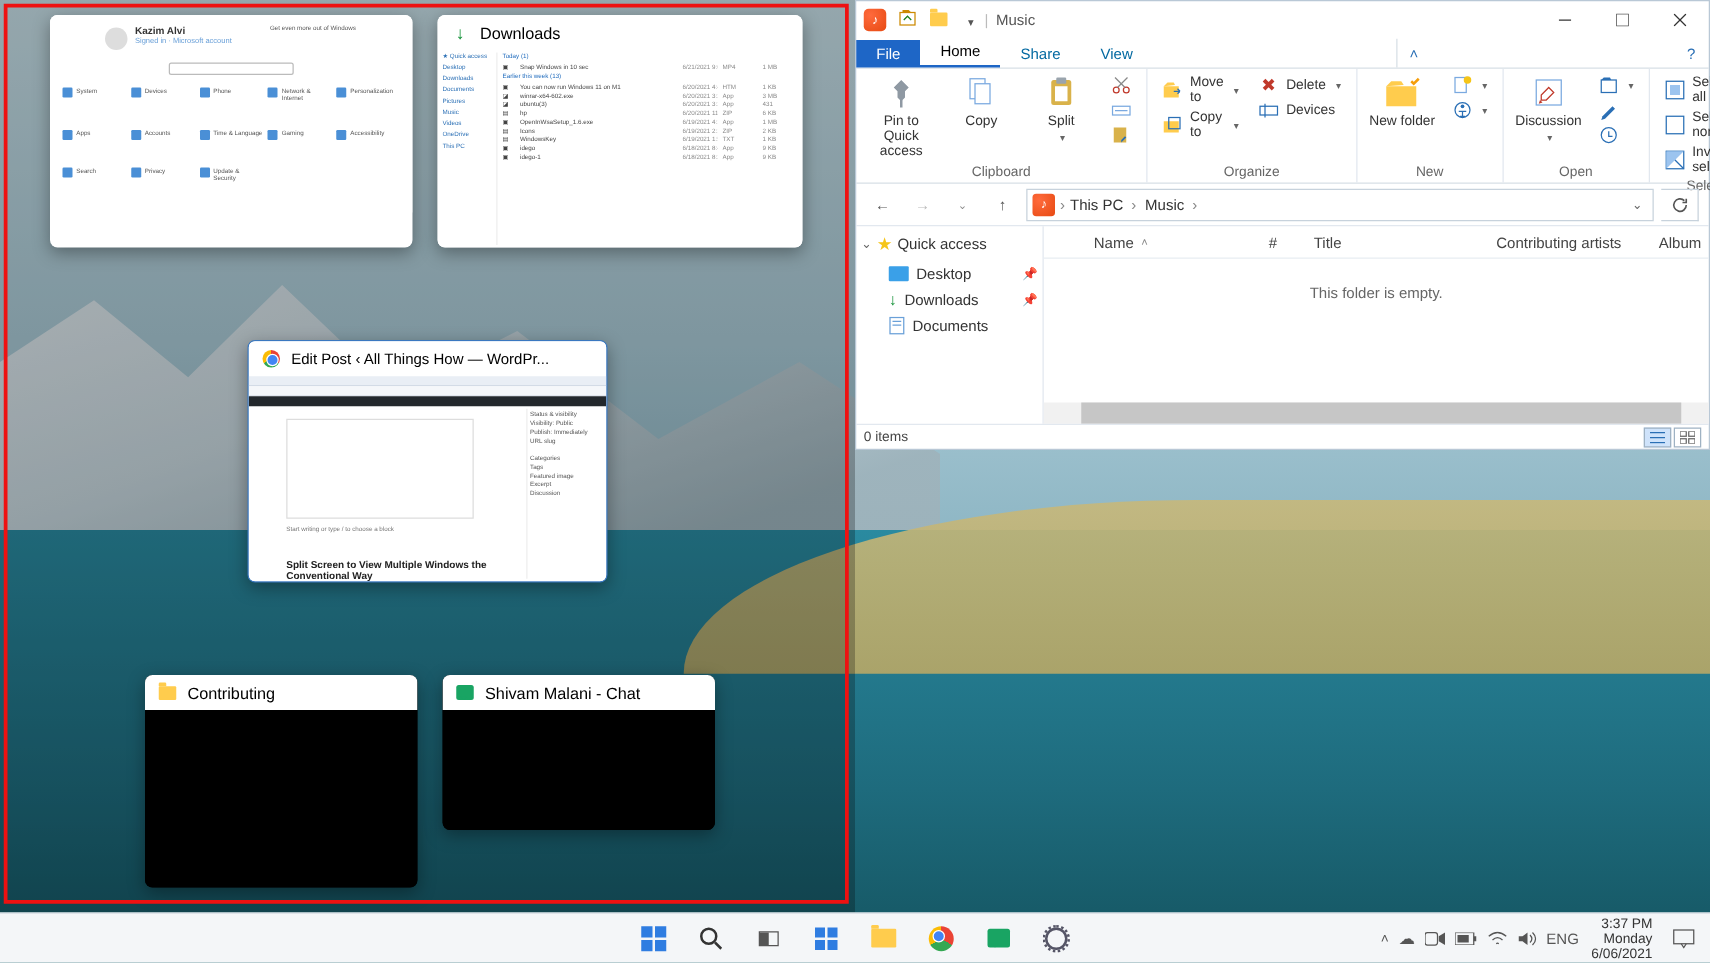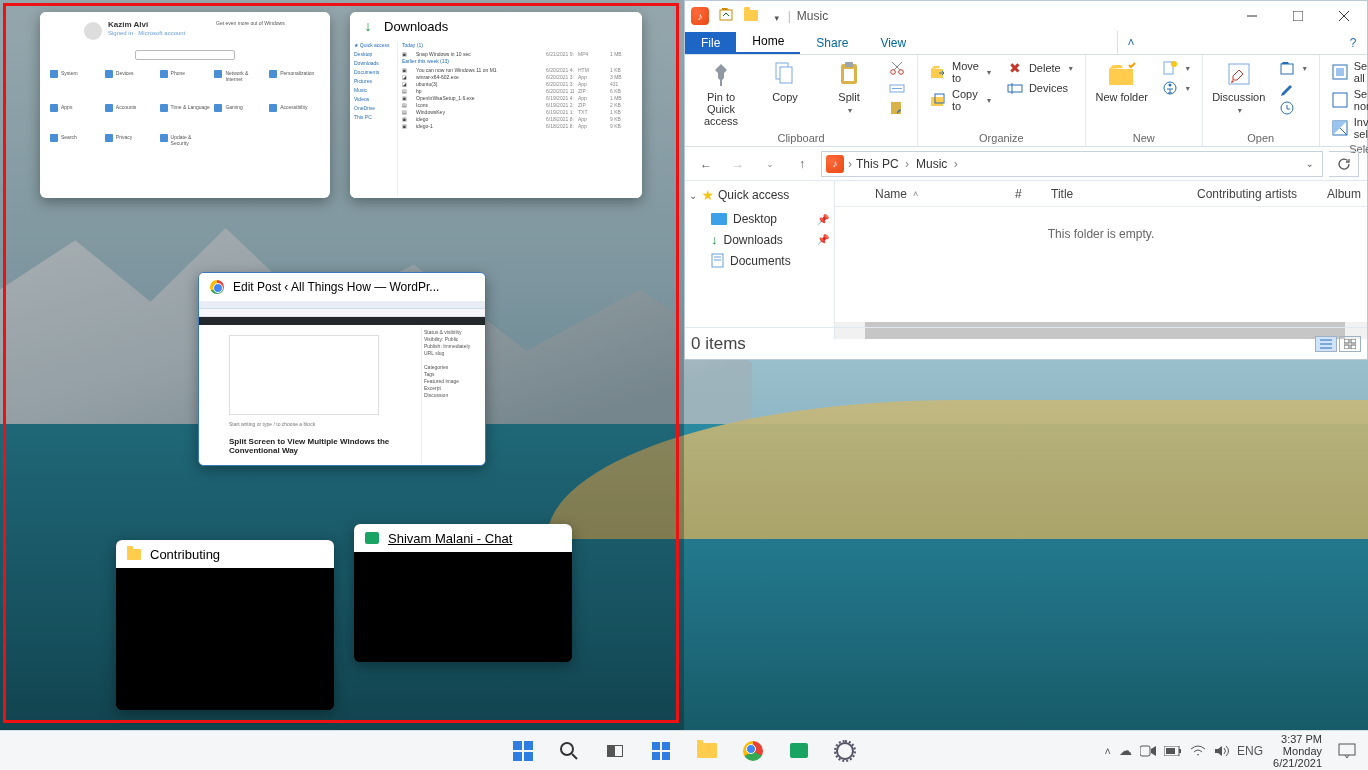--- a/index.html
+++ b/index.html
@@ -44,26 +44,26 @@
   .dn-row .dt,.dn-row .tp,.dn-row .sz { width:28px; color:#888; white-space:nowrap; overflow:hidden;}
 
   .t-chrome { left:198px; top:272px; width:288px; height:194px; border:1px solid #3a78c0; }
   .t-chrome .tbar { font-size:12px;}
   .t-chrome .body { background:#fff; position:relative; }
   .cr-tabs { height:8px; background:#e9eef5; border-bottom:1px solid #d3dbe6; }
   .cr-addr { height:8px; background:#f5f7fa; border-bottom:1px solid #e1e6ee; }
   .cr-tb { height:8px; background:#23282d; }
   .cr-card { position:absolute; left:30px; top:34px; width:150px; height:80px; border:1px solid #ddd; }
   .cr-side { position:absolute; right:2px; top:26px; width:62px; bottom:2px; background:#fff; border-left:1px solid #eee; font-size:5px; padding:2px; color:#555; line-height:7px;}
-  .cr-txt { position:absolute; left:30px; bottom:10px; font-size:8px; font-weight:600; color:#222; width:170px; }
+  .cr-txt { position:absolute; left:30px; bottom:0; font-size:8px; font-weight:600; color:#222; width:170px; }
   .cr-cap { position:absolute; left:30px; top:120px; font-size:5px; color:#777;}
 
   .t-black { background:#000; }
   .t-shot { left:116px; top:540px; width:218px; height:170px; }
-  .t-chat { left:354px; top:524px; width:218px; height:138px;text-decoration:underline; }
+  .t-chat { left:354px; top:540px; width:218px; height:124px; }
   .t-shot .tbar, .t-chat .tbar { background:#fff; }
   .t-black .body { background:#000; }
 
   
   .fe { position:absolute; left:684px; top:0; width:684px; height:360px; background:#fff; border:1px solid #b9c8d6; }
   .fe-tb { height:30px; display:flex; align-items:center; font-size:12px; color:#555; }
   .fe-tb .app-ico { width:18px; height:18px; border-radius:4px; background:radial-gradient(circle at 30% 30%, #ff6a3c, #e74a12); margin:0 6px; display:flex; align-items:center; justify-content:center; color:#fff; font-size:10px;}
   .fe-tb .qat .q { display:inline-flex; width:22px; height:22px; align-items:center; justify-content:center; color:#555; }
   .fe-tb .ttl { margin-left:6px; }
   .fe-tb .spacer { flex:1; }
@@ -106,21 +106,21 @@
   .cols > div { padding:0 10px; }
   .c-name { width:140px; display:flex; align-items:center; gap:6px;}
   .c-num { width:36px;}
   .c-title { flex:1; }
   .c-art { width:130px; }
   .c-alb { width:50px; }
   .empty { text-align:center; color:#666; margin-top:20px; }
   .fe-scroll { position:absolute; left:0; right:0; bottom:0; height:17px; background:#f1f1f1; display:flex; align-items:center;}
   .fe-scroll .thumb { height:100%; background:#c6c6c6; }
 
-  .fe-status { position:absolute; left:0; right:0; bottom:0; height:32px; border-top:1px solid #e2e8ef; display:flex; align-items:center; font-size:17px; color:#444; padding:0 6px;}
+  .fe-status { position:absolute; left:0; right:0; bottom:0; height:20px; border-top:1px solid #e2e8ef; display:flex; align-items:center; font-size:11px; color:#444; padding:0 6px;}
   .fe-status .spacer{flex:1;}
   .vbtn { width:22px; height:16px; border:1px solid #9fb2c3; margin-left:2px; display:flex; align-items:center; justify-content:center;}
   .vbtn.sel{ background:#cfe3fb;}
 
   
   .tb { position:absolute; left:0; right:0; bottom:0; height:40px; background:#f4f6f8; border-top:1px solid #d6dde3; display:flex; align-items:center; }
   .tb-center { position:absolute; left:50%; transform:translateX(-50%); display:flex; gap:6px;}
   .tbi { width:40px; height:40px; display:flex; align-items:center; justify-content:center; font-size:20px; color:#333; position:relative;}
   .tb-right { position:absolute; right:6px; display:flex; align-items:center; gap:10px; font-size:11px; color:#333; height:100%;}
   .tray { display:flex; align-items:center; gap:8px; font-size:13px; color:#555;}
@@ -748,21 +748,21 @@
             <svg width="15" height="14">
               <path d="M1 5v4h3l4 3V2L4 5z" fill="#555"></path>
               <path d="M10 4q3 3 0 6M12 2q5 5 0 10" fill="none" stroke="#555"></path>
             </svg>
           </span>
         <span style="font-size:12px;">ENG</span>
       </div>
       <div class="clock">
         <div>3:37 PM</div>
         <div>Monday</div>
-        <div>6/21/2021</div>
+        <div>6/06/2021</div>
       </div>
       <div style="padding:0 6px;">
           <svg width="18" height="16">
             <rect x="1" y="1" width="16" height="11" fill="none" stroke="#555"></rect>
             <path d="M7 12l2 3 2-3" fill="none" stroke="#555"></path>
           </svg>
         </div>
     </div>
   </div>
 </div>

